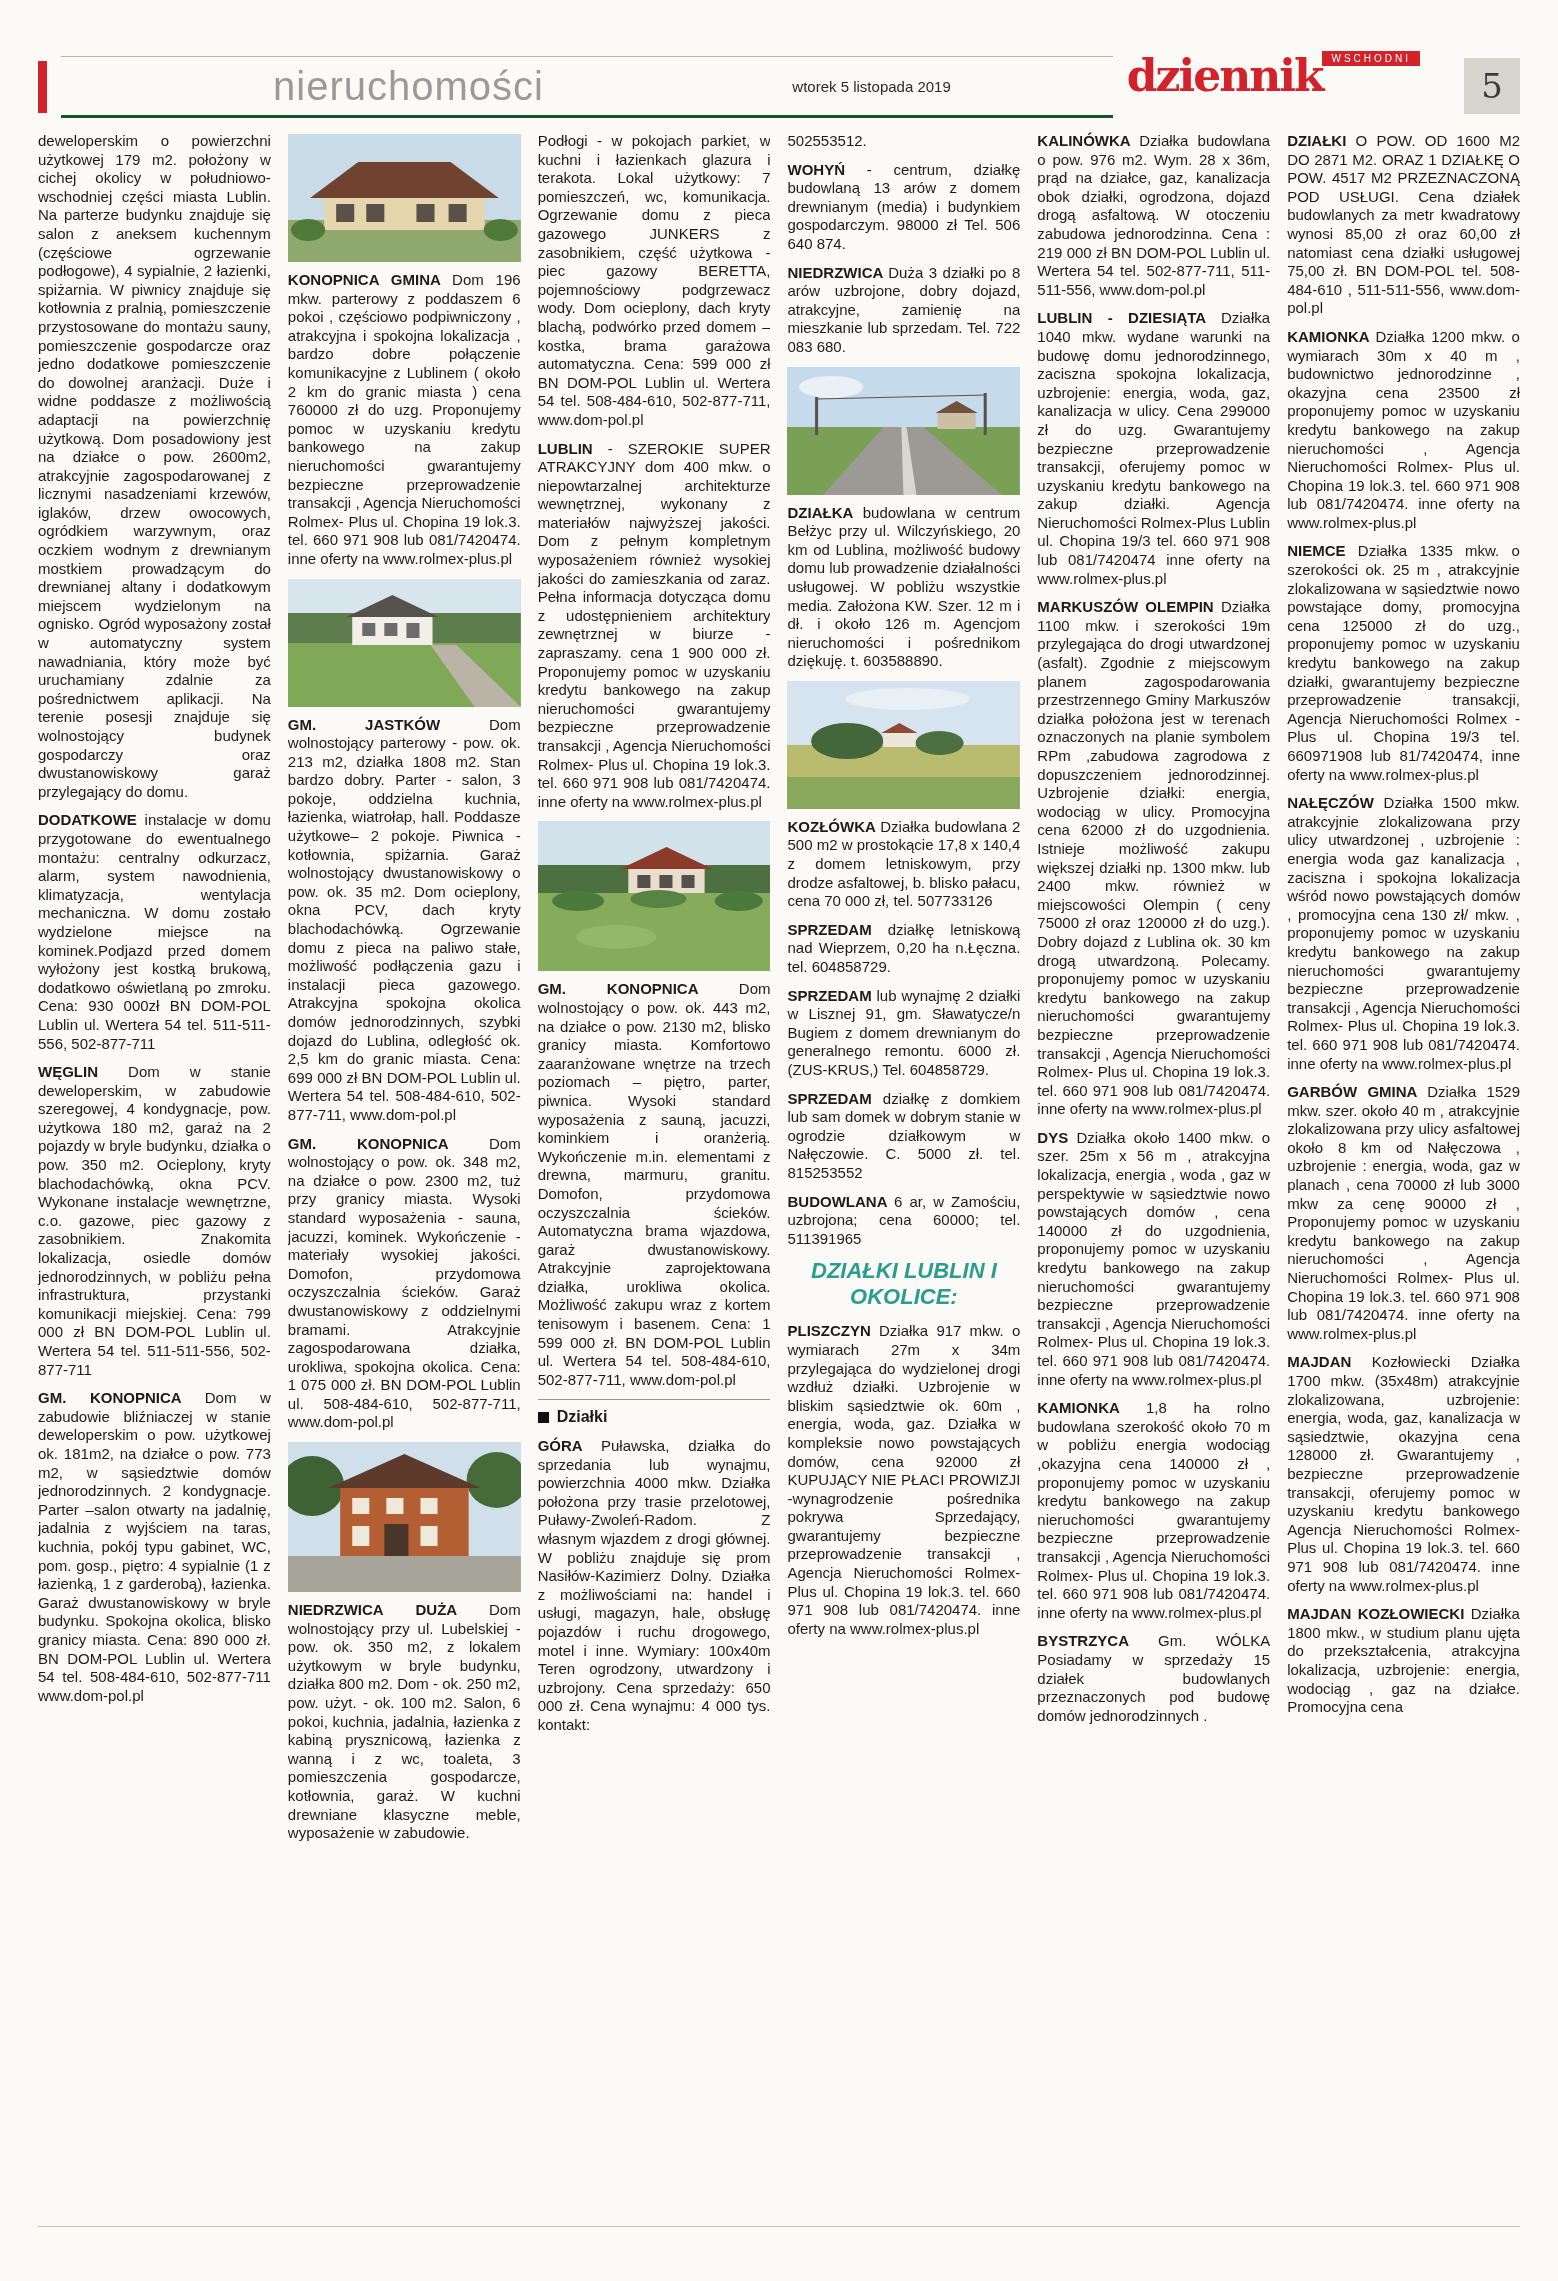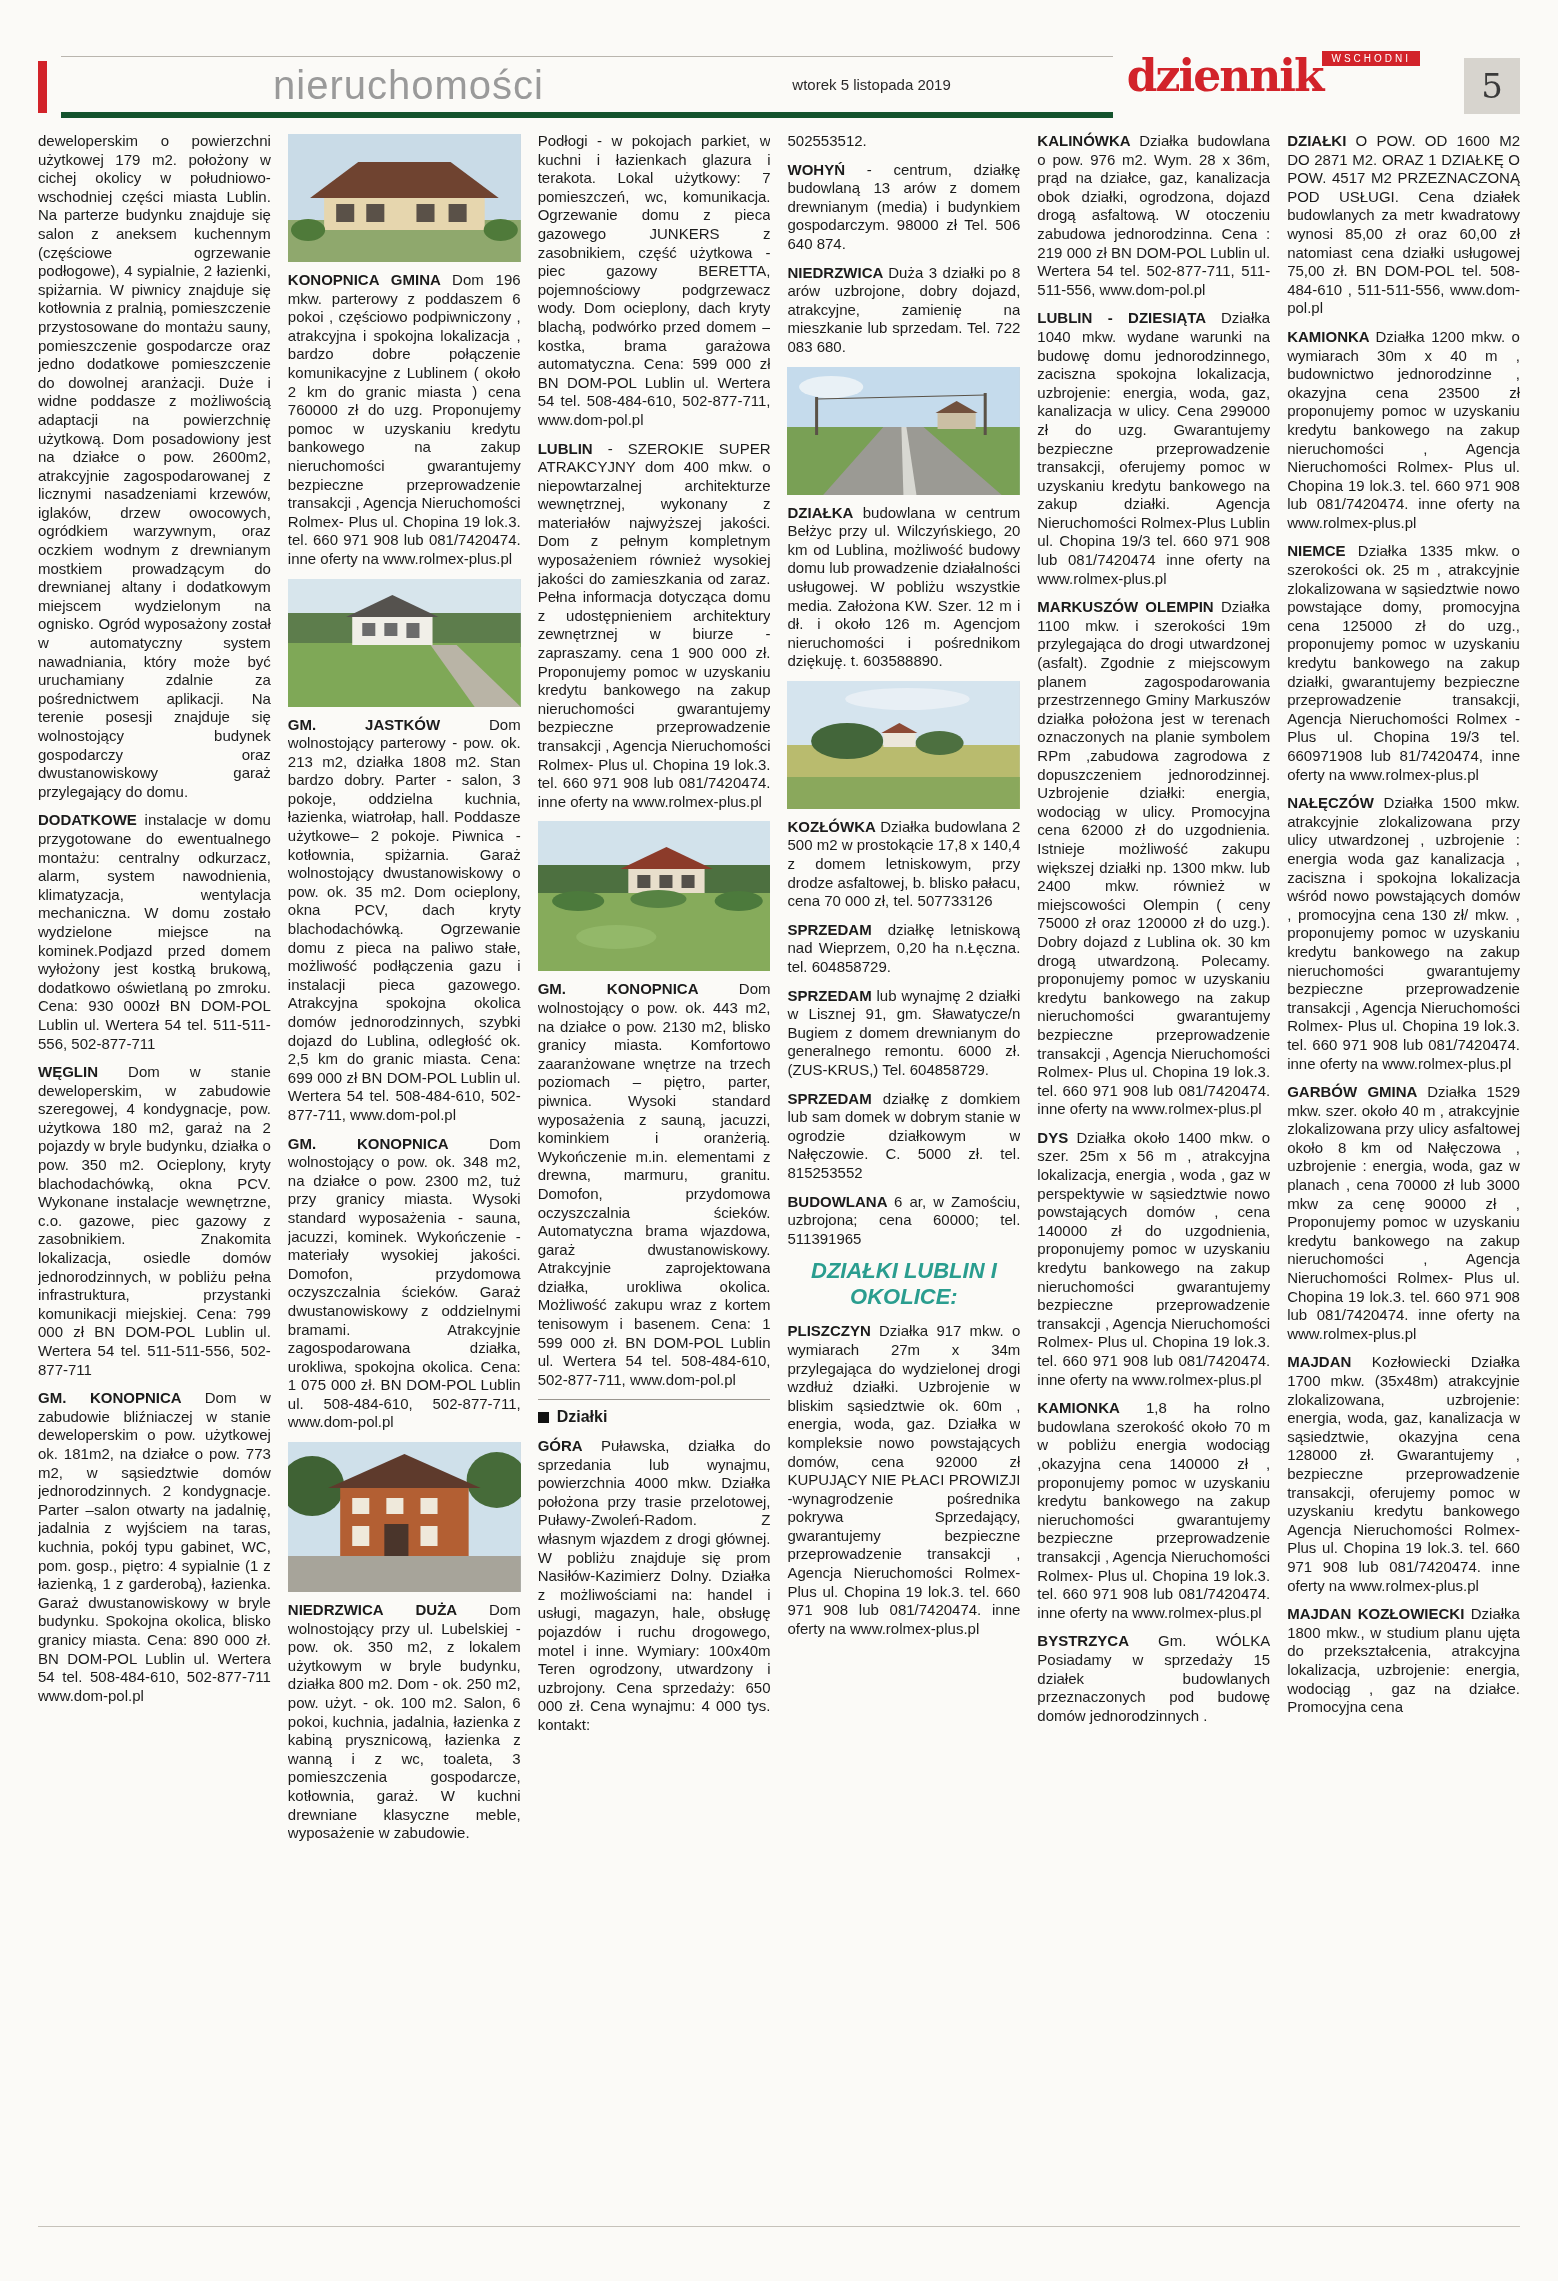--- a/index.html
+++ b/index.html
@@ -7,21 +7,21 @@
   .page {
     position:relative; width:1558px; height:2281px; margin:0 auto;
     background:#fbfaf7; font-family:"Liberation Sans", sans-serif; color:#1b1b1b;
     overflow:hidden;
   }
   
   .header { position:absolute; left:38px; right:38px; top:56px; height:62px; display:flex; gap:14px; }
   .red-bar { width:9px; height:52px; margin-top:5px; }
   .head-mid {
     flex:1; display:flex; align-items:center;
-    border-top:1px solid #b9b5ae; border-bottom:6px solid #14532d; padding:0 12px;
+    border-top:1px solid #b9b5ae; border-bottom:3px solid #14532d; padding:0 12px;
     min-width:0;
   }
   .section-title { font-size:40px; letter-spacing:1px; margin-left:200px; line-height:1; font-weight:400; }
   .issue-date { margin-left:auto; margin-right:150px; font-size:15px; color:#2a2a2a; }
   .logo { display:flex; align-items:flex-start; padding-right:30px; }
   .logo-main { font-family:"DejaVu Serif", serif; font-weight:bold; font-size:44px; line-height:40px; letter-spacing:-2px; }
   .logo-sub { font-size:10px; color:#fff; padding:2px 9px; letter-spacing:3px; font-weight:normal; margin-top:-5px; }
   .pagebox {
     width:56px; height:56px; background:#d7d4ce; margin-top:2px;
     display:flex; align-items:center; justify-content:center;

